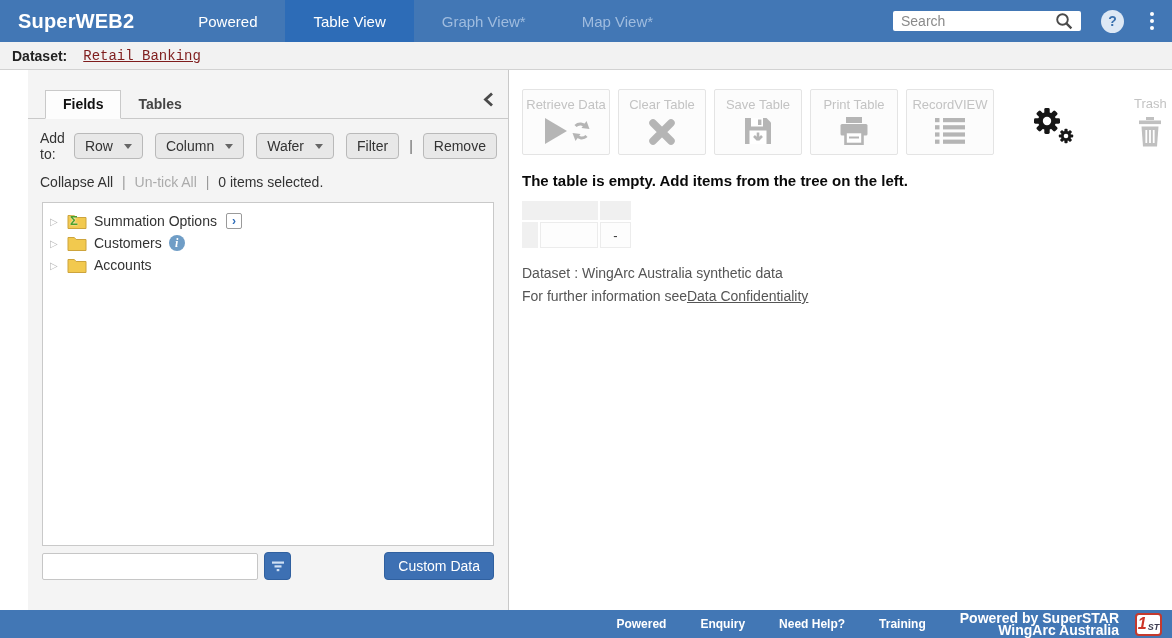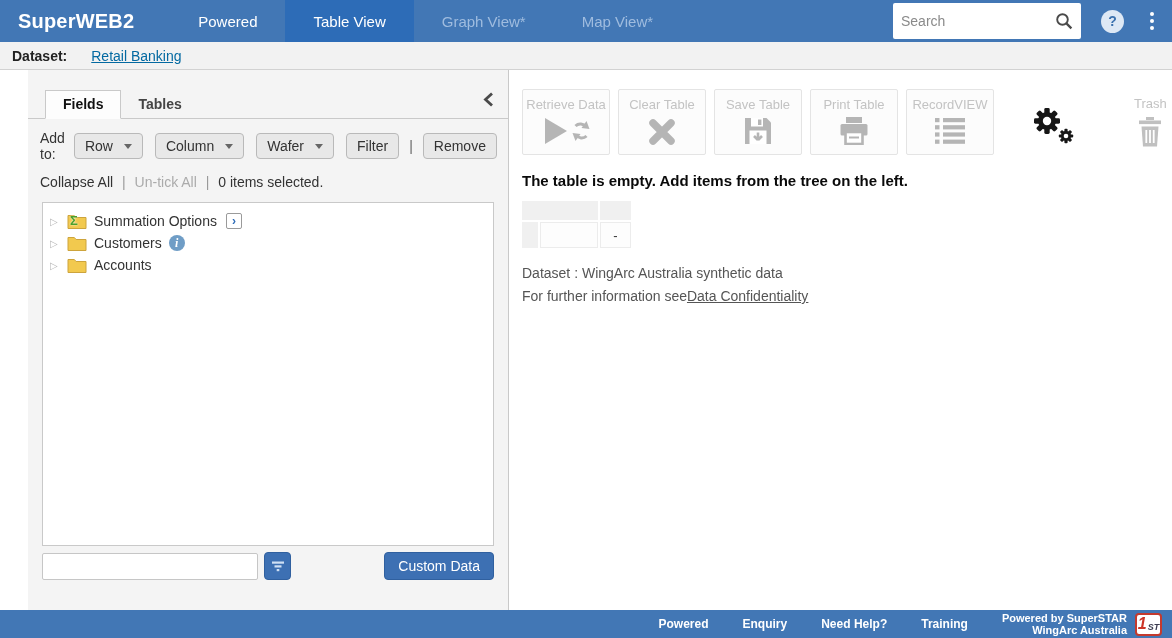--- a/index.html
+++ b/index.html
@@ -7,31 +7,31 @@
   body { font-family:"Liberation Sans", sans-serif; background:#fff; }
   .app { width:1172px; height:638px; display:flex; flex-direction:column; overflow:hidden; }
 
   
   .navbar { height:42px; background:#4277b5; display:flex; align-items:stretch; flex:0 0 42px; }
   .brand { color:#fff; font-weight:bold; font-size:20px; letter-spacing:.2px; display:flex; align-items:center; padding:0 18px; margin-right:18px;text-align:center; }
   .nav-tab { display:flex; align-items:center; padding:0 28px; color:#fff; font-size:15px; cursor:pointer; }
   .nav-tab.active { background:#2d6cb7; }
   .nav-tab.dim { color:#9fbcdf; }
   .nav-right { margin-left:auto; display:flex; align-items:center; padding-right:14px; }
-  .search-box { width:188px; height:36px; background:#fff; border-radius:2px; display:flex; align-items:center; padding:0 8px; }
+  .search-box { width:188px; height:20px; background:#fff; border-radius:2px; display:flex; align-items:center; padding:0 8px; }
   .search-box input { border:none; outline:none; flex:1; font-size:14px; color:#333; font-family:inherit; min-width:0; }
   .search-box input::placeholder { color:#8a8a8a; }
   .help-btn { width:23px; height:23px; border-radius:50%; background:#dde8f5; color:#3a70ae; font-weight:bold; font-size:14px; display:flex; align-items:center; justify-content:center; margin-left:20px; cursor:pointer; }
   .kebab { margin-left:22px; display:flex; flex-direction:column; gap:3px; cursor:pointer; padding:4px; }
   .kebab i { width:4px; height:4px; border-radius:50%; background:#fff; }
 
   
   .dataset-bar { height:28px; background:#f2f2f2; border-bottom:1px solid #d2d2d2; display:flex; align-items:center; padding:0 12px; font-size:14px; flex:0 0 28px; }
   .dataset-bar b { color:#222;text-align:center; }
-  .dataset-link { color:#0369a1; text-decoration:underline; margin-left:24px; cursor:pointer; }
+  .dataset-link { color:#7f1d1d; text-decoration:underline; margin-left:16px; cursor:pointer;font-family:Liberation Mono, monospace; }
 
   
   .main { flex:1; display:flex; min-height:0;padding-left:28px; }
   .left-panel { width:481px; flex:0 0 481px; background:#f4f4f4; border-right:1px solid #c9c9c9; position:relative; }
   .right-panel { flex:1; background:#fff; padding-left:13px; }
 
   
   .tab-strip { margin-top:20px; display:flex; align-items:flex-end; border-bottom:1px solid #c9c9c9; padding-left:17px; position:relative; height:29px; }
   .ltab { font-size:14px; font-weight:bold; color:#444; padding:5px 17px 6px; cursor:pointer; }
   .ltab.active { background:#fdfdfd; border:1px solid #c9c9c9; border-bottom:1px solid #fdfdfd; margin-bottom:-1px; color:#111; }
@@ -75,21 +75,21 @@
   .mt-c { background:#f0f0f0; }
   .mt-w { background:#fdfdfd; border:1px solid #ececec; }
   .mt-dash { display:flex; align-items:center; justify-content:center; font-size:13px; color:#333; }
   .note { color:#555; font-size:14px; margin-top:17px; }
   .note2 { color:#555; font-size:14px; margin-top:7px; }
   .conf-link { color:#555; text-decoration:underline; cursor:pointer; }
 
   
   .footer { height:28px; flex:0 0 28px; background:#4277b5; display:flex; align-items:center; justify-content:flex-end; padding:0 10px; }
   .f-link { color:#fff; font-size:12px; font-weight:bold; margin-right:34px; cursor:pointer; }
-  .powered { color:#fff; font-size:11px; font-weight:bold; text-align:right; line-height:12px; margin-right:8px; }
+  .powered { color:#fff; font-size:14px; font-weight:bold; text-align:right; line-height:12px; margin-right:16px; }
   .logo { width:27px; height:23px; background:#fff; border:2px solid #c43a2e; border-radius:4px; display:flex; align-items:center; justify-content:center; font-style:italic; font-weight:bold; cursor:default; }
   .logo .n1 { color:#cc3427; font-size:16px; line-height:1; }
   .logo .st { color:#3c3c50; font-size:9px; margin:6px 0 0 1px; line-height:1; }
 </style>
 </head>
 <body>
 
 <div class="app">
 
   <div class="navbar">

